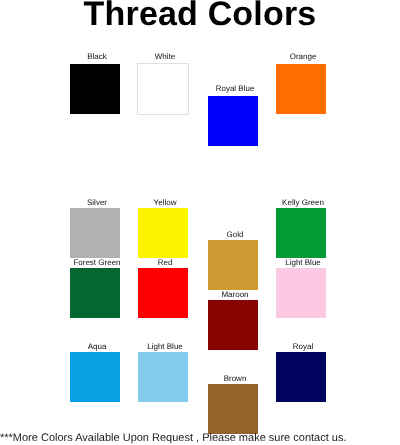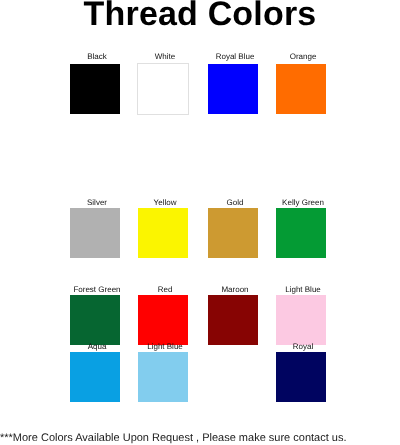--- a/index.html
+++ b/index.html
@@ -50,37 +50,37 @@
   }
   .swatch-row {
     position: absolute;
     left: 0;
     width: 400px;
     height: 61px;
   }
   .swatch-row.r0 { top: 52px; }
   .swatch-row.r1 { top: 124px; }
   .swatch-row.r2 { top: 196px; }
-  .swatch-row.r3 { top: 283px; }
+  .swatch-row.r3 { top: 256px; }
   .swatch-row.r4 { top: 340px; }
   .swatch-row.r0 .swatch-label { top: 0px; }
   .swatch-row.r1 .swatch-label { top: 3px; }
   .swatch-row.r2 .swatch-label { top: 2px; }
   .swatch-row.r3 .swatch-label { top: 2px; }
   .swatch-row.r4 .swatch-label { top: 2px; }
 
   .swatch-cell {
     position: absolute;
     top: 0;
     width: 50px;
     height: 61px;
   }
   .swatch-cell.c0 { left: 70px; }
   .swatch-cell.c1 { left: 138px; }
-  .swatch-cell.c2 { left: 208px; }
+  .swatch-cell.c2 { left: 208px; margin-top: 32px; }
   .swatch-cell.c3 { left: 276px; }
 
   .swatch-label {
     position: absolute;
     left: -13px;
     top: 0px;
     width: 80px;
     text-align: center;
     font-size: 8px;
     line-height: 9px;
@@ -183,20 +183,24 @@
 
     <div class="swatch-row r4">
       <div class="swatch-cell c0">
         <div class="swatch-label">Aqua</div>
         <div class="swatch-chip" style="background: rgb(9, 160, 227);"></div>
       </div>
       <div class="swatch-cell c1">
         <div class="swatch-label">Light Blue</div>
         <div class="swatch-chip" style="background: rgb(130, 205, 238);"></div>
       </div>
+      <div class="swatch-cell c2">
+        <div class="swatch-label">Brown</div>
+        <div class="swatch-chip" style="background: rgb(150, 98, 44);"></div>
+      </div>
       <div class="swatch-cell c3">
         <div class="swatch-label">Royal</div>
         <div class="swatch-chip" style="background: rgb(0, 4, 96);"></div>
       </div>
     </div>
 
   </div>
 
   <div class="footer-note">***More Colors Available Upon Request , Please make sure contact us.</div>
 

